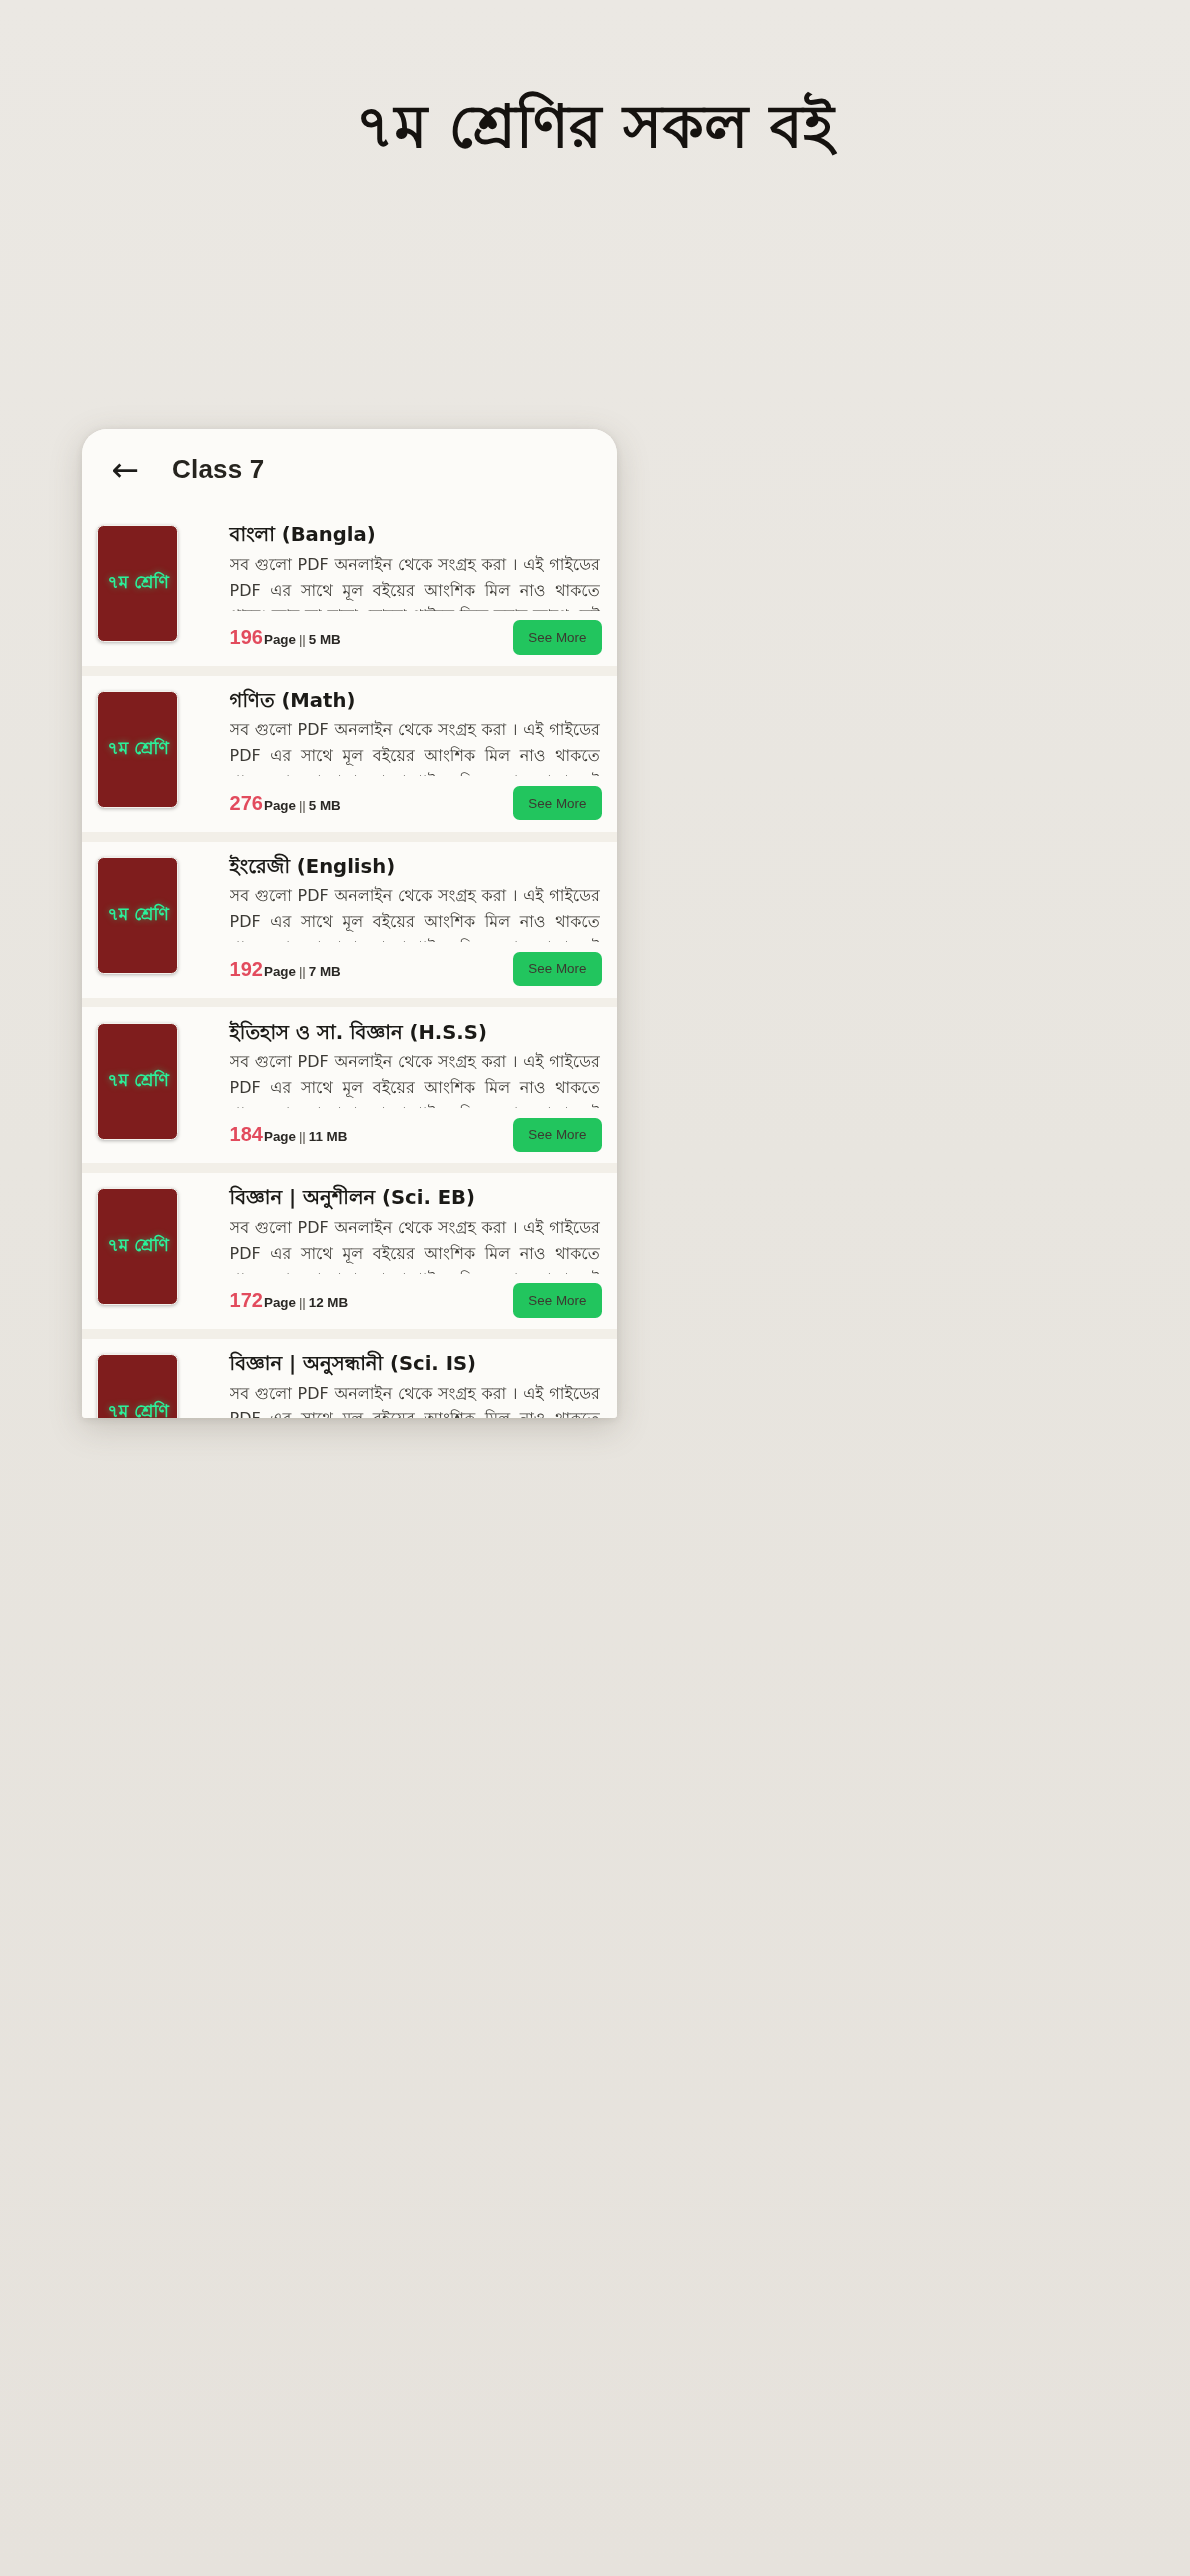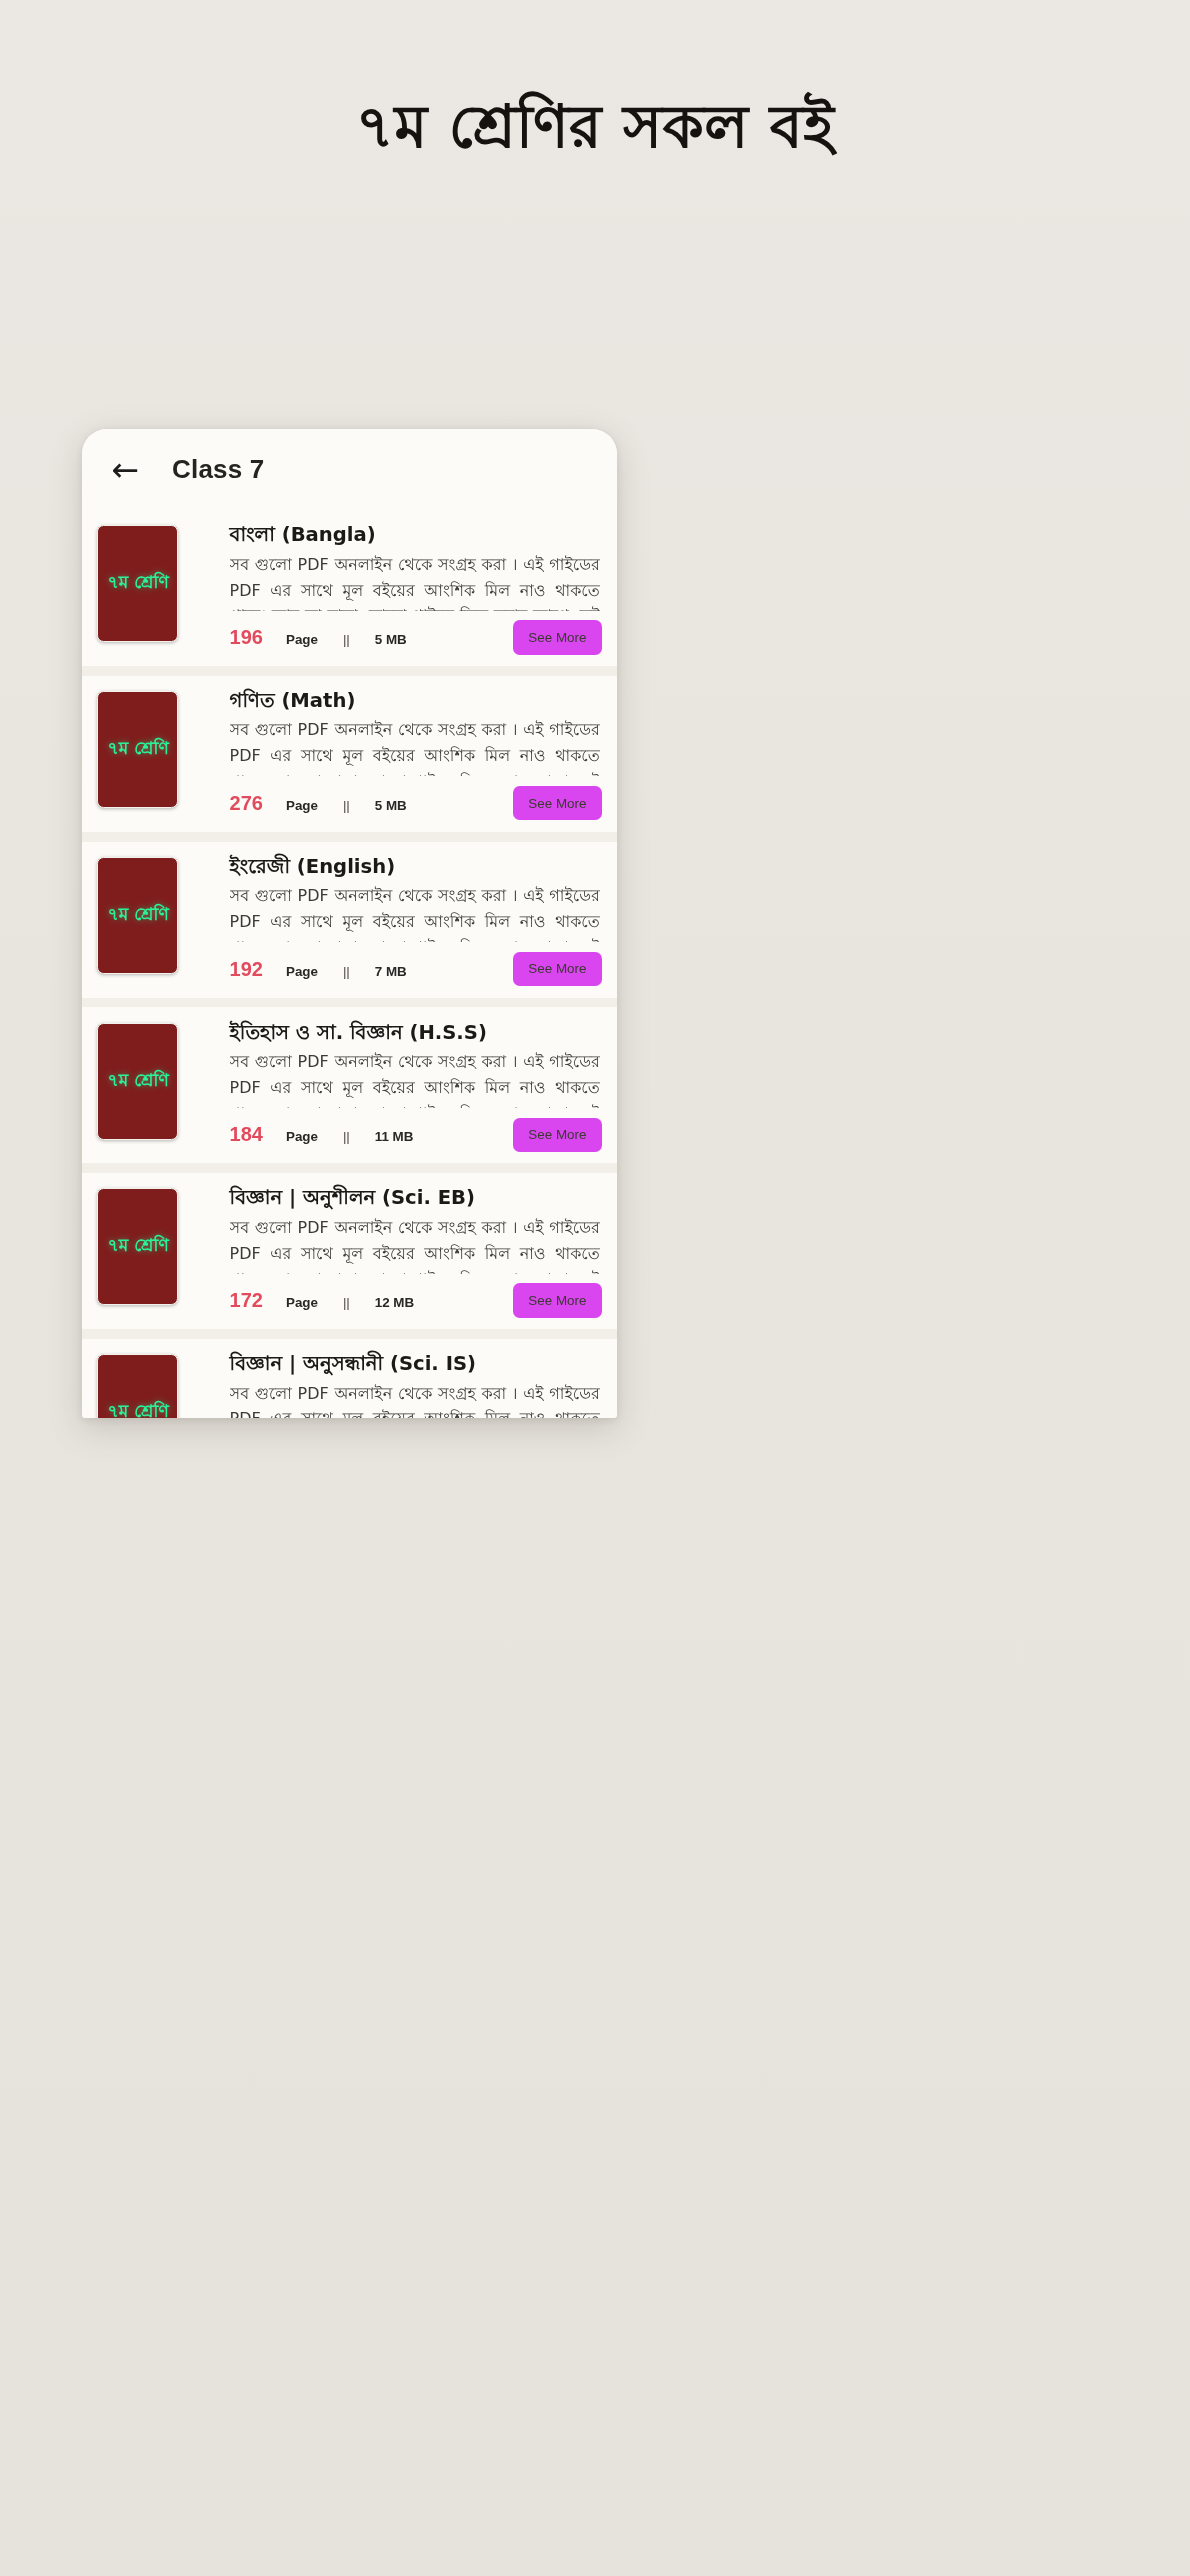--- a/index.html
+++ b/index.html
@@ -139,34 +139,34 @@
     align-items: center;
     justify-content: space-between;
     padding-top: 9.6px;
   }
   .meta {
     font-size: 13.4px;
     color: #2a2825;
     font-weight: 700;
     display: flex;
     align-items: baseline;
-    gap: 22px;
+    gap: 0;
     white-space: nowrap;
   }
   .meta .pages-num {
     color: #e24b5d;
     font-size: 20px;
     font-weight: 700;
     margin-right: 1px;
   }
   .meta .sep { color: #4a4740; font-weight: 400; margin: 0 2.9px; }
 
   .see-more {
     flex: none;
-    background: #d946ef;
+    background: #22c55e;
     color: #3b3930;
     font-size: 13.4px;
     font-weight: 400;
     padding: 10.5px 15.3px;
     border-radius: 6.7px;
     border: none;
     font-family: "Liberation Sans", sans-serif;
     line-height: 1;
     white-space: nowrap;
   }

